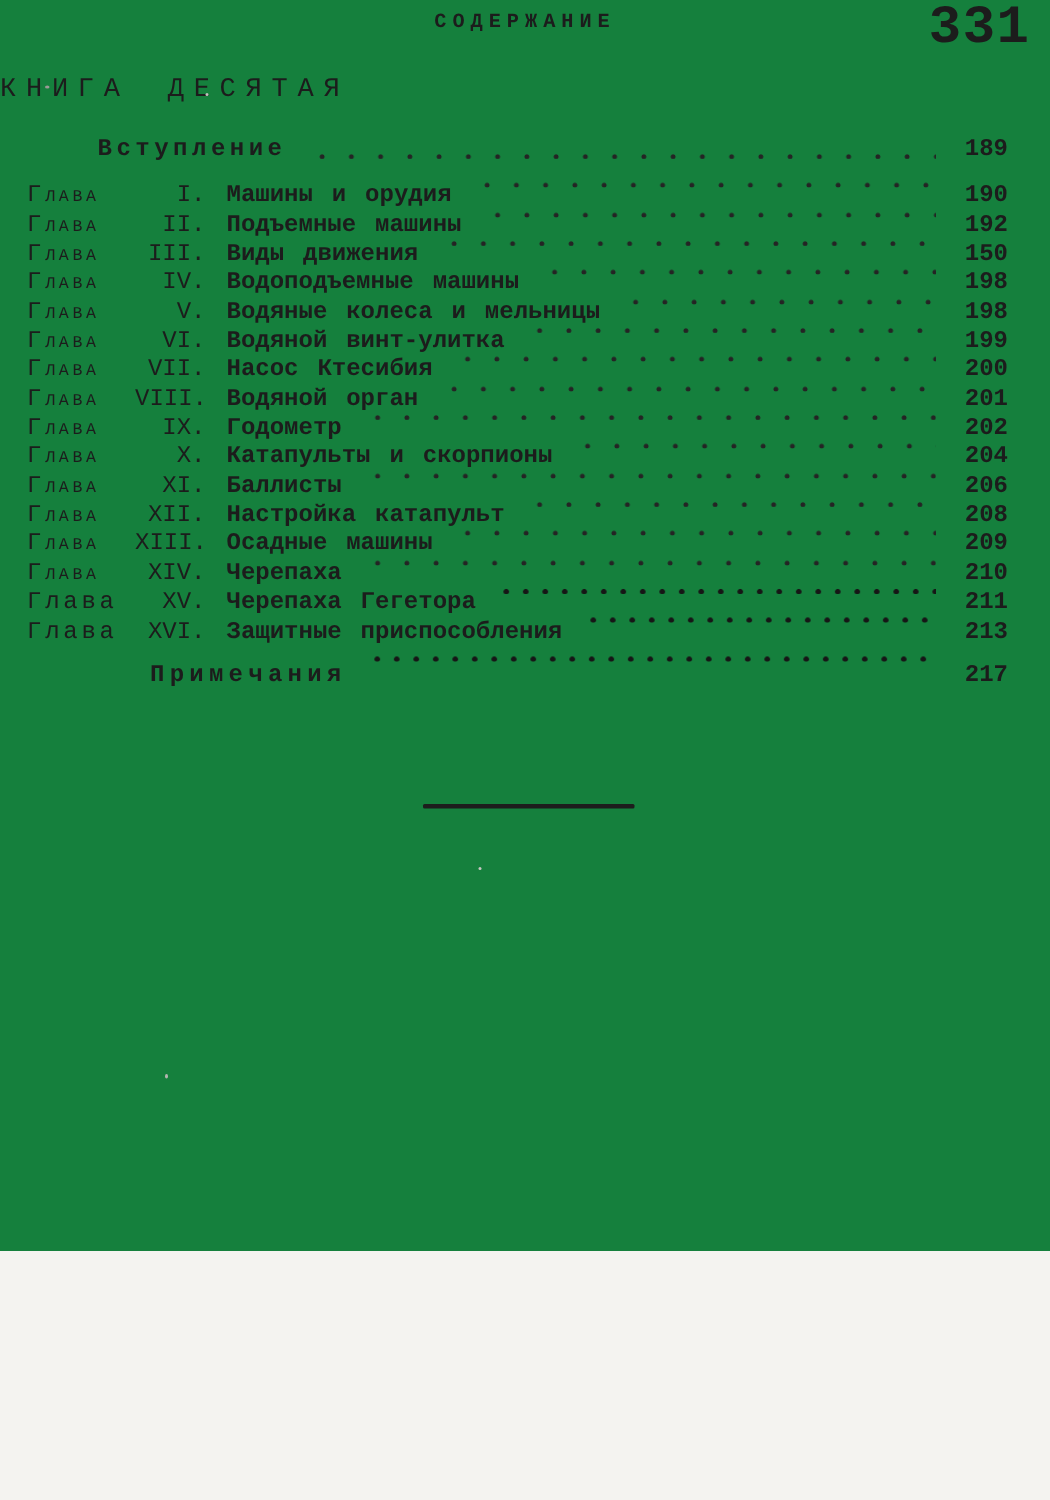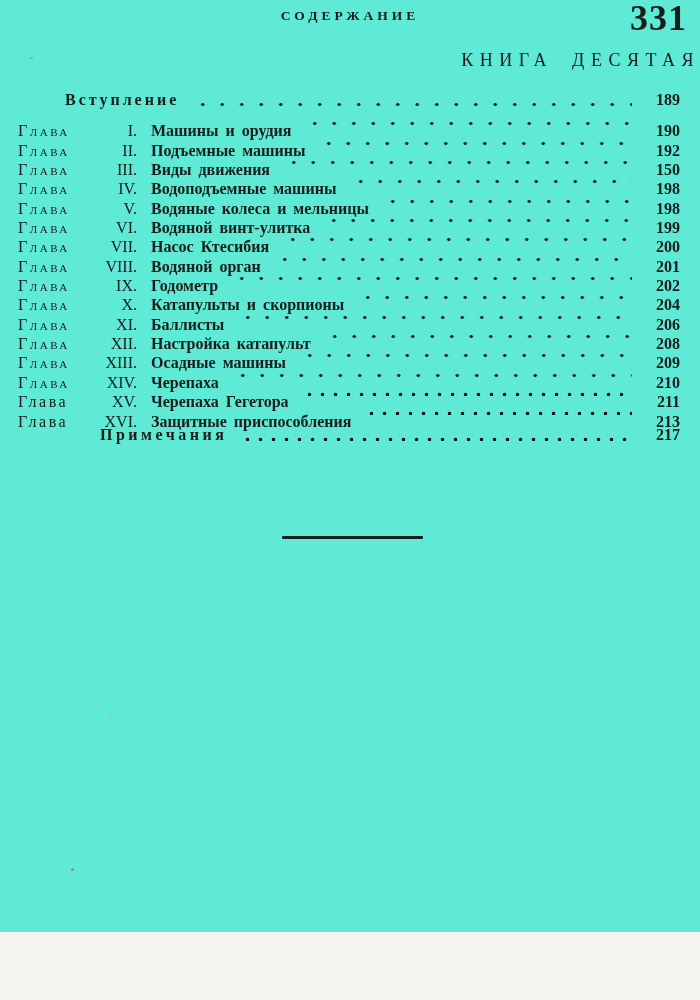--- a/index.html
+++ b/index.html
@@ -4,50 +4,51 @@
 <style>
   html, body { margin: 0; padding: 0; }
   body {
     width: 700px; height: 1000px;
     background: #f4f3f0;
     font-family: "Liberation Serif", "DejaVu Serif", serif;
     color: #1c1c1c;
   }
   .page {
     position: relative;
-    width: 700px; height: 932px;
-    background: #5eead4;
+    width: 700px; height: 834px;
+    background: #15803d;
     overflow: hidden;
+    font-family: Liberation Mono, monospace;
   }
 
   
   .running-head {
     position: absolute; top: 8px; left: 0; width: 100%;
     text-align: center;
     font-size: 13.5px; font-weight: bold;
     letter-spacing: 4px;
   }
   .folio {
     position: absolute; top: -1px; right: 13px;
     font-size: 36px; font-weight: bold;
     letter-spacing: 1px; line-height: 1.1;
   }
   .book-heading {
     position: absolute; top: 50px; left: 0; width: 100%;
-    margin: 0; text-align: right;
+    margin: 0; text-align: left;
     font-size: 18px; font-weight: normal;
     letter-spacing: 6.5px; word-spacing: 8px;
   }
 
   
   .toc { position: absolute; top: 90px; left: 0; right: 0; }
   .row {
     display: flex; align-items: baseline;
     height: 19.35px; line-height: 19.35px;
-    padding-left: 18px; padding-right: 20px;
+    padding-left: 18px; padding-right: 28px;
     font-size: 16px;
   }
   .chapter-label {
     flex: none; width: 72px;
     font-variant: small-caps;
     letter-spacing: 2.5px;
     margin-top: 12px;
   }
   .row.lower .chapter-label { font-variant: normal; letter-spacing: 2.5px; }
   .numeral { flex: none; width: 47px; text-align: right; }
@@ -74,20 +75,21 @@
     font-weight: bold;
   }
   .row.intro .title {
     margin-left: 47px; font-weight: bold;
     letter-spacing: 3px; word-spacing: 0;
   }
   .row.notes { margin-top: 6.5px; }
   .row.notes .title {
     margin-left: 82px; font-weight: bold;
     letter-spacing: 3.5px;
+    margin-top: 16px;
   }
 
   
   .end-rule {
     position: absolute; top: 536px; left: 282px;
     width: 141px; height: 3px;
     background: #1d1d1d; border-radius: 1px;
   }
   .speck { position: absolute; border-radius: 50%; }
   .speck.s1 { top: 57px;  left: 30px;  width: 3px; height: 2px; background: #9a9a96; }

